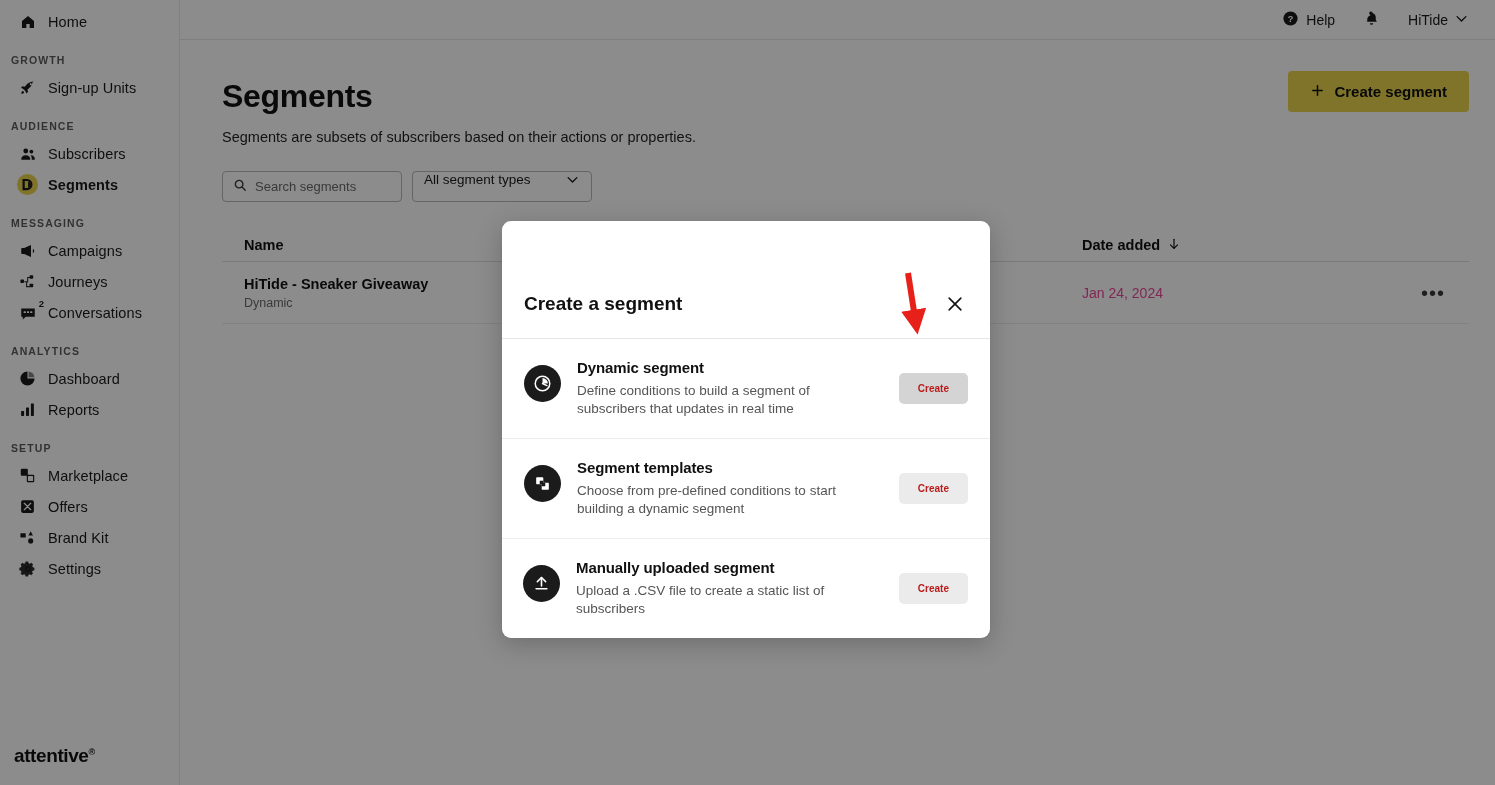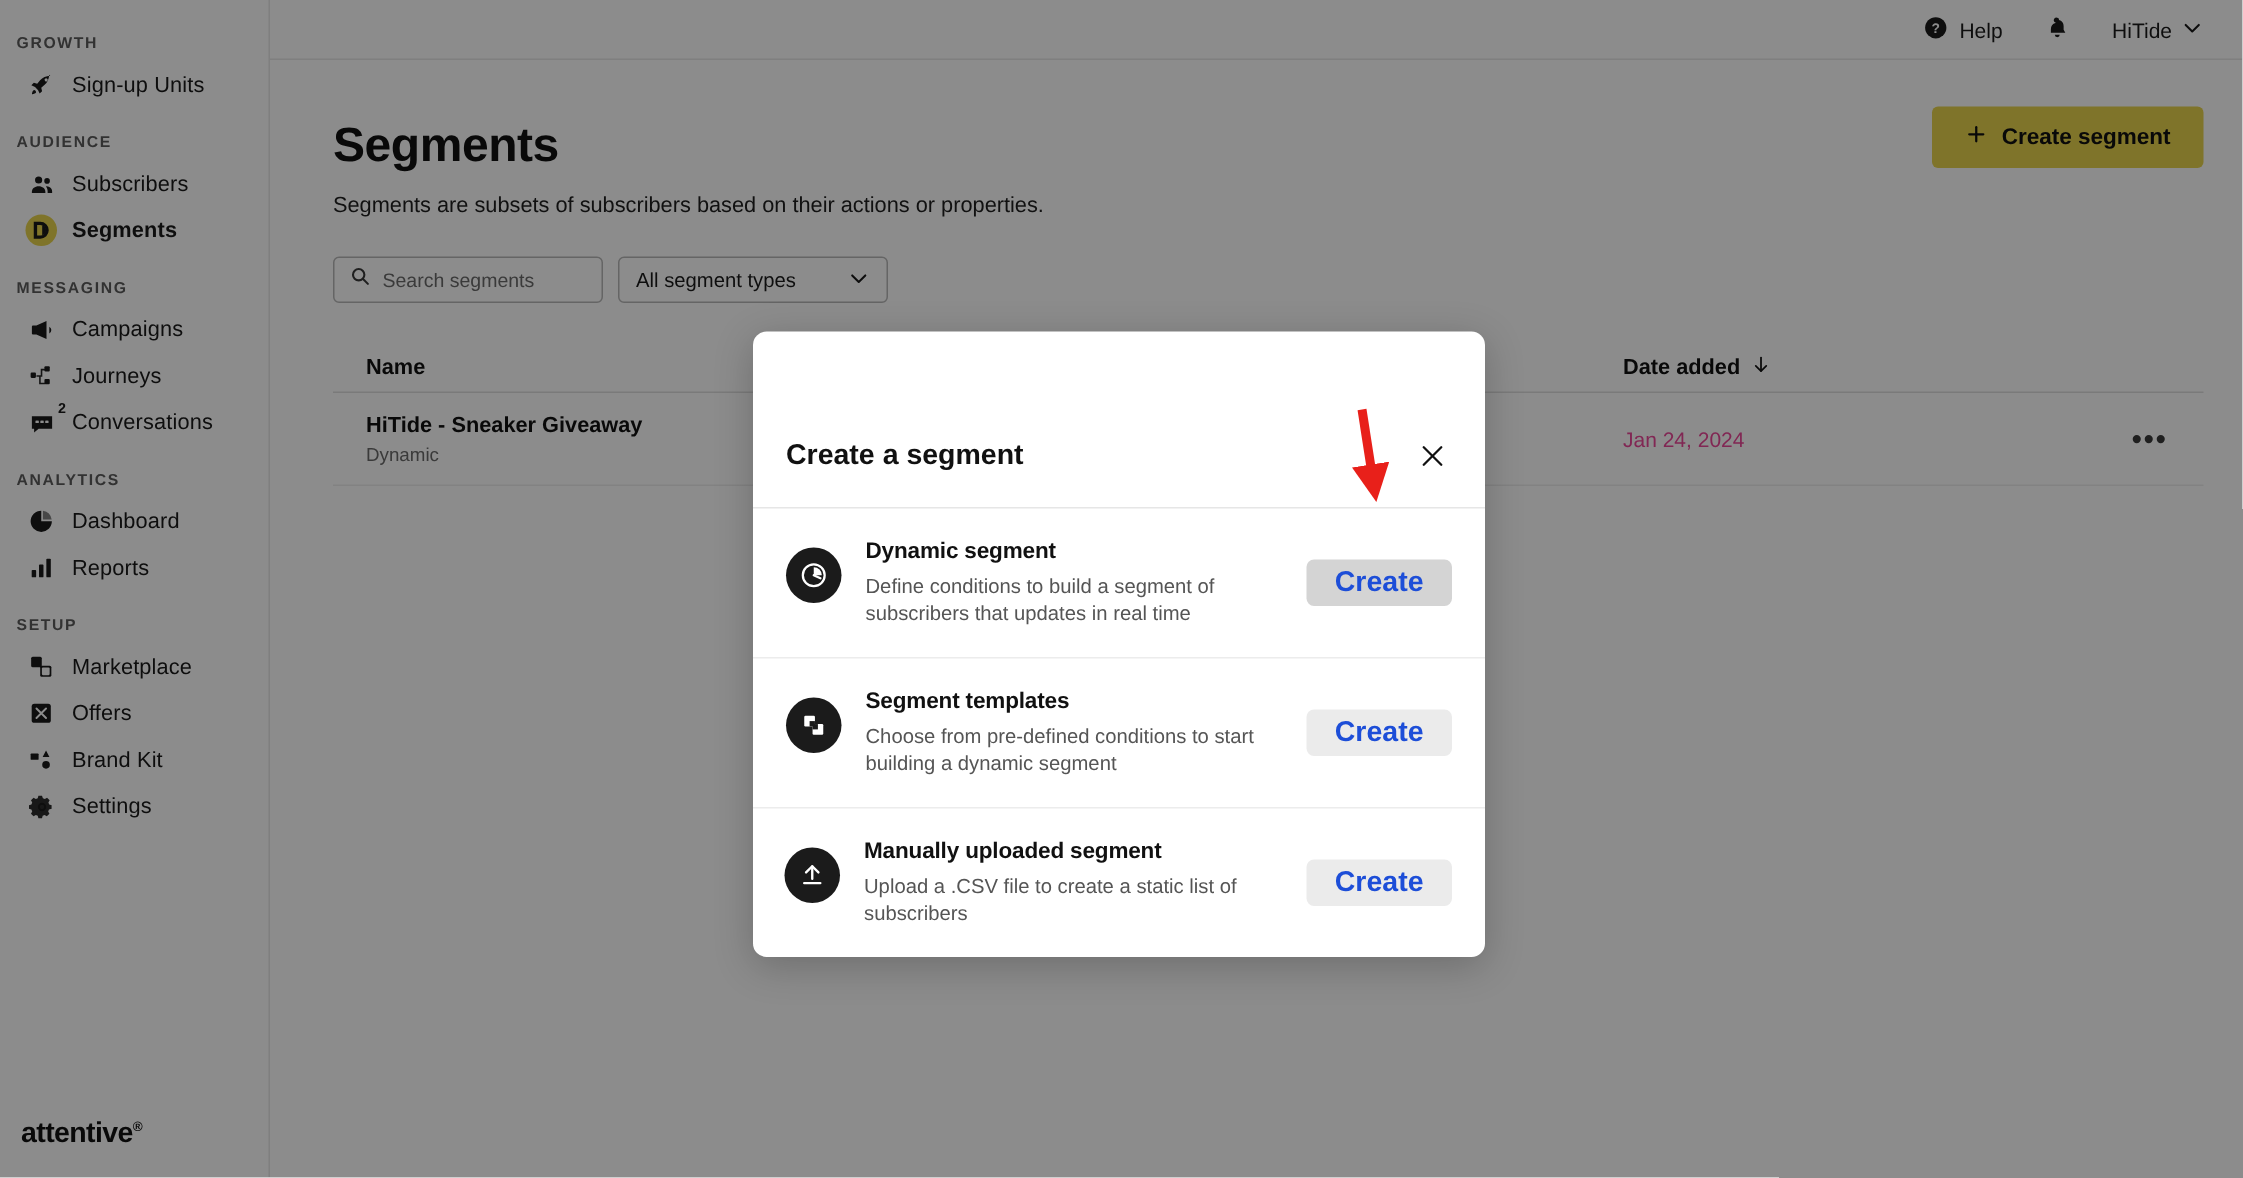--- a/index.html
+++ b/index.html
@@ -134,21 +134,21 @@
     font-family: "Liberation Sans", sans-serif;
     color: #7f1d1d;
     background: transparent;
     width: 100%;
   }
   .search-box input::placeholder { color: #6b6b6b; }
   .select-box {
     width: 180px; height: 31px;
     border: 1px solid #b8b8b8;
     border-radius: 4px;
-    display: flex; align-items: center;
+    display: flex; 
     justify-content: space-between;
     padding: 0 11px;
     font-size: 13.5px;
     color: #1a1a1a;
     background: #ffffff;
     cursor: pointer;
   }
 
   .create-seg-btn {
     position: absolute;
@@ -260,43 +260,51 @@
     color: #555555;
     line-height: 1.34;
     max-width: 300px;
   }
   .opt-btn {
     background: #d4d4d4;
     border: none;
     border-radius: 5px;
     height: 31px;
     padding: 0 19px;
-    font-size: 19px;
+    font-size: 10px;
     font-weight: 700;
-    color: #1d4ed8;
+    color: #b91c1c;
     font-family: "Liberation Sans", sans-serif;
     cursor: pointer;
     align-self: center;
   }
   .opt-btn.plain { background: #ebebeb; }
 
   .arrow-layer {
     position: absolute;
     inset: 0;
     z-index: 70;
     pointer-events: none;
   }
 </style>
 </head>
 <body>
 
 <div id="app">
 
   <nav class="sidebar">
 
+    <div class="nav-item">
+      <span class="ico">
+        <svg width="16" height="16" viewBox="0 0 24 24" fill="#1a1a1a">
+          <path d="M12 3L3 10.5V21h6.5v-6h5v6H21V10.5L12 3z"></path>
+        </svg>
+      </span>
+      <span class="lbl">Home</span>
+    </div>
 
     <div class="nav-section">GROWTH</div>
     <div class="nav-item">
       <span class="ico">
         <svg width="17" height="17" viewBox="0 0 24 24" fill="#1a1a1a">
           <path d="M20.5 3.5c-4 .2-7.3 1.8-9.6 4.3L8.2 11 5 10.2l-2.3 2.3 3.4 1.6.3.3 2.2 2.2.3.3 1.6 3.4 2.3-2.3-.8-3.2 3.2-2.7c2.5-2.3 4.1-5.6 4.3-9.6zM15.6 8.4a1.45 1.45 0 1 1 2.05-2.05A1.45 1.45 0 0 1 15.6 8.4zM4.4 17.4c-.9.9-1.2 3.6-1.2 3.6s2.7-.3 3.6-1.2a1.72 1.72 0 0 0-2.4-2.4z"></path>
         </svg>
       </span>
       <span class="lbl">Sign-up Units</span>
     </div>

